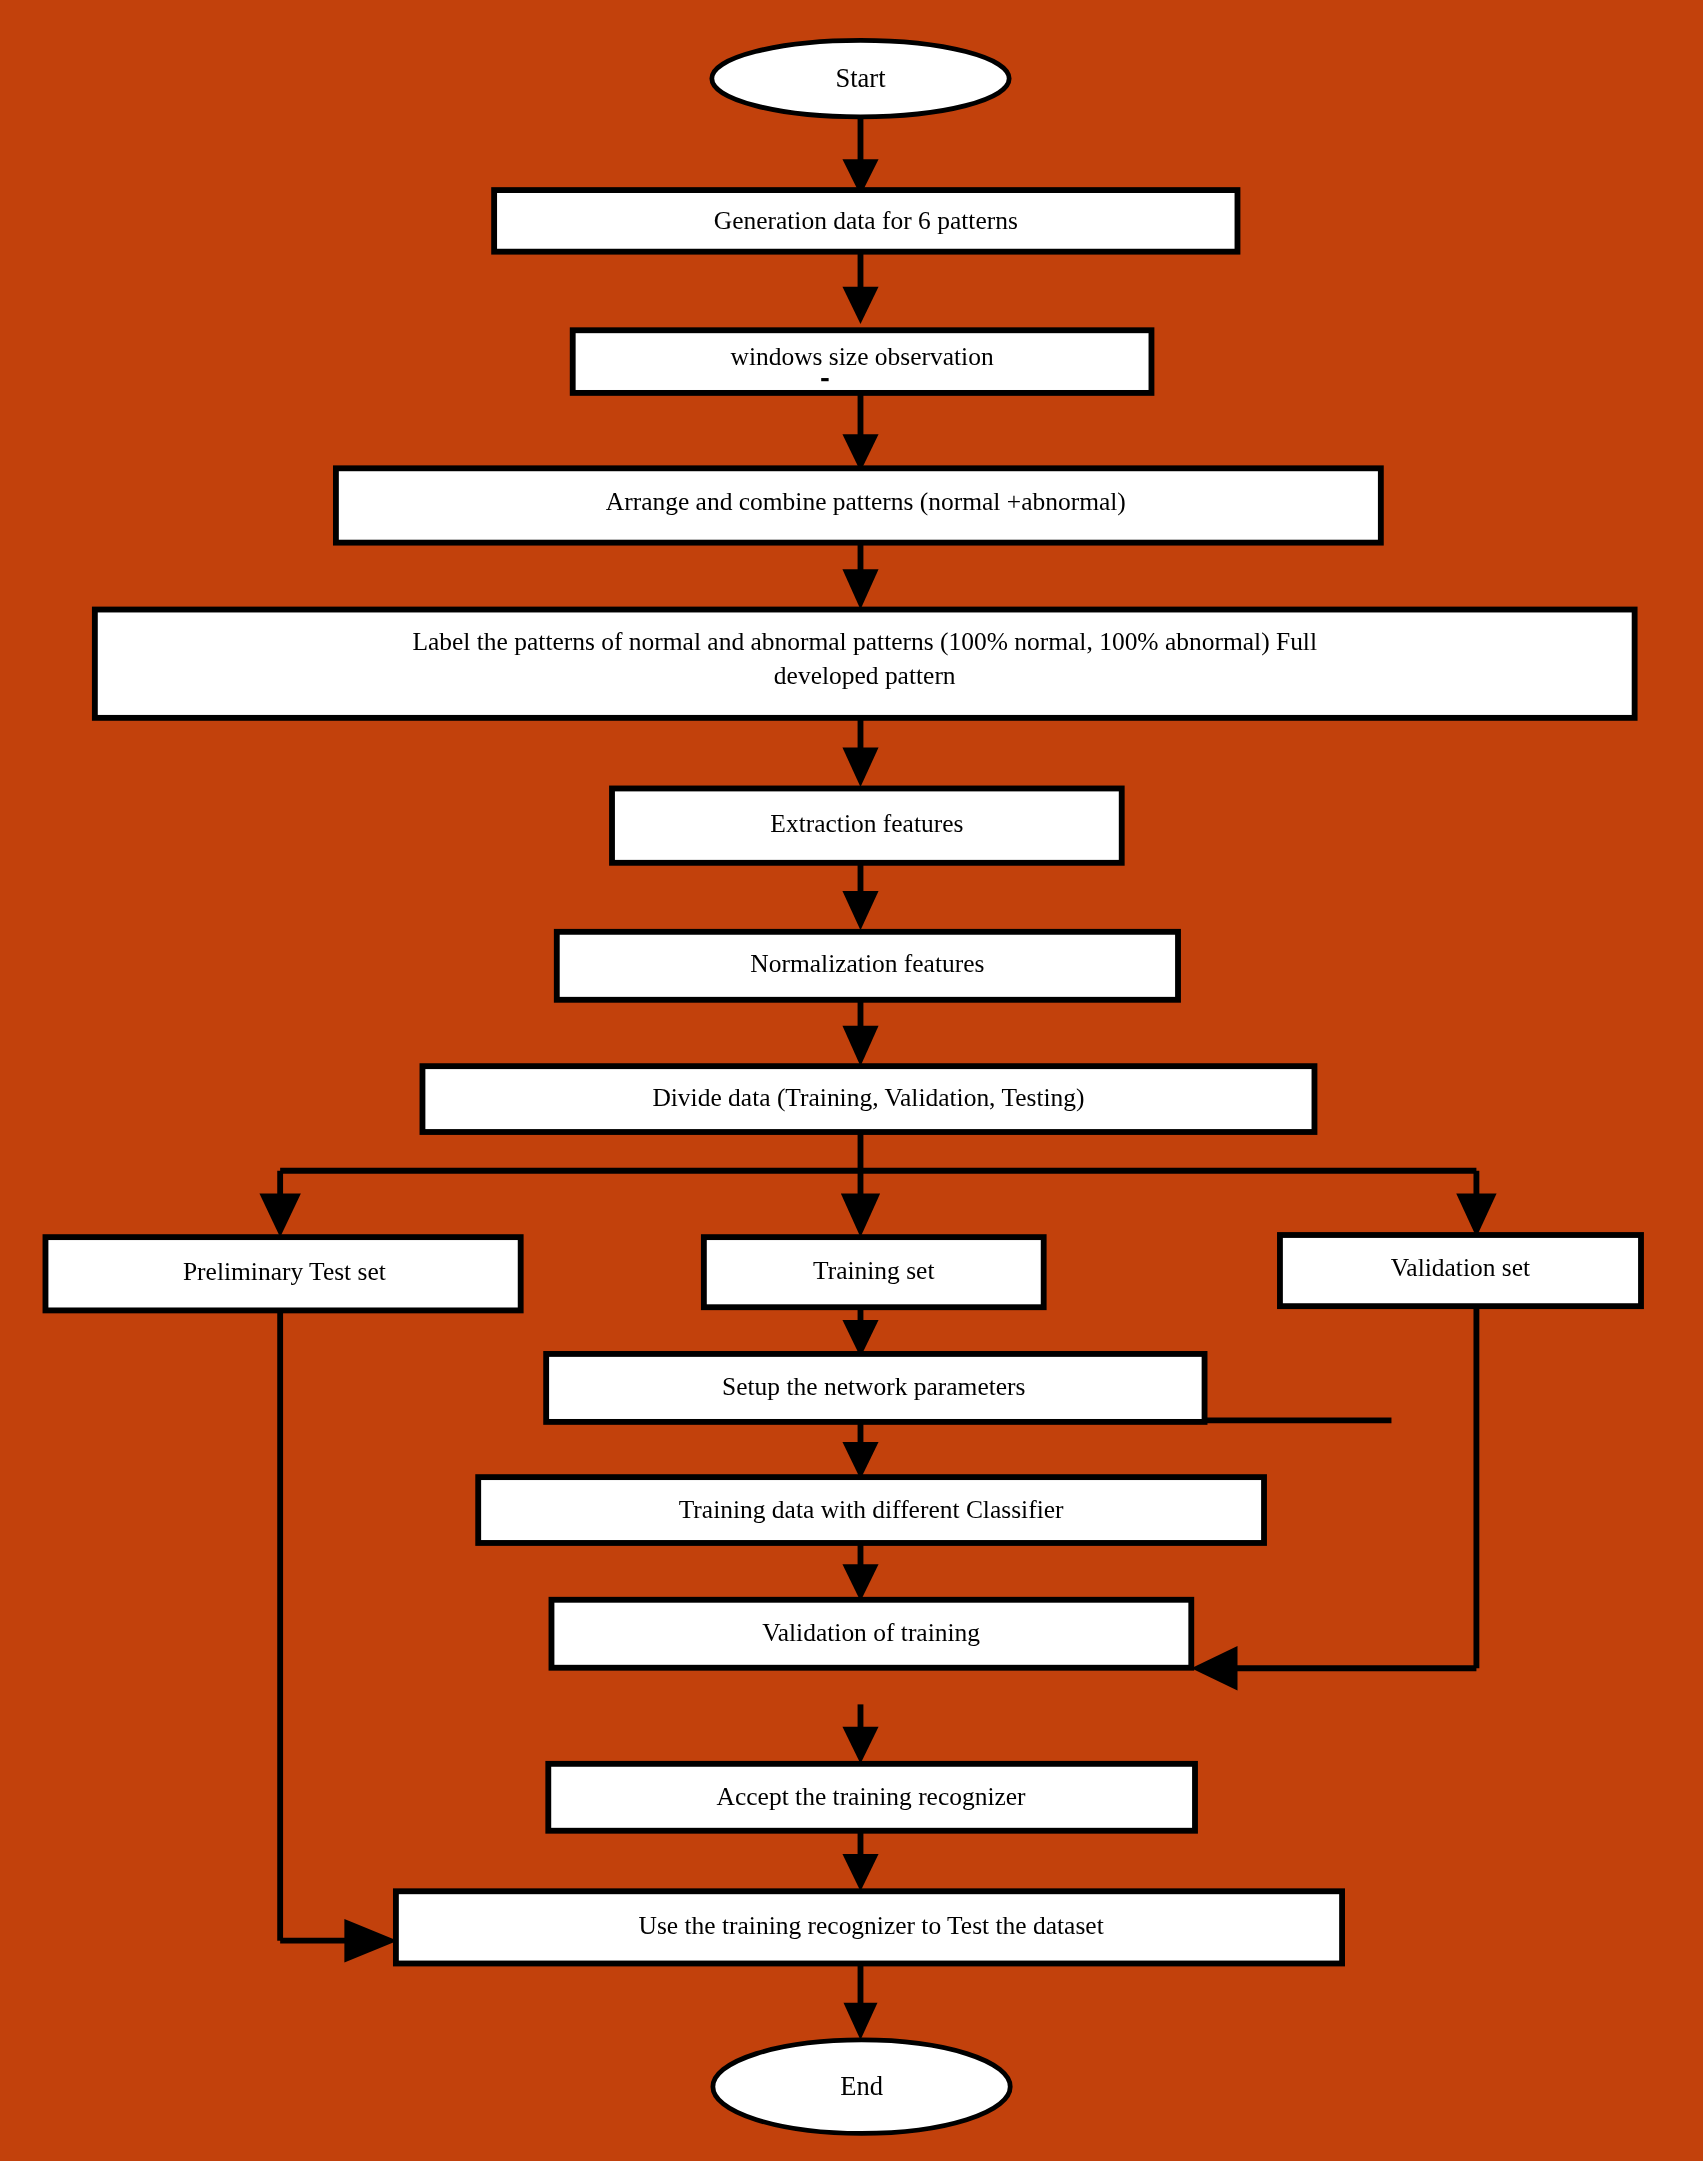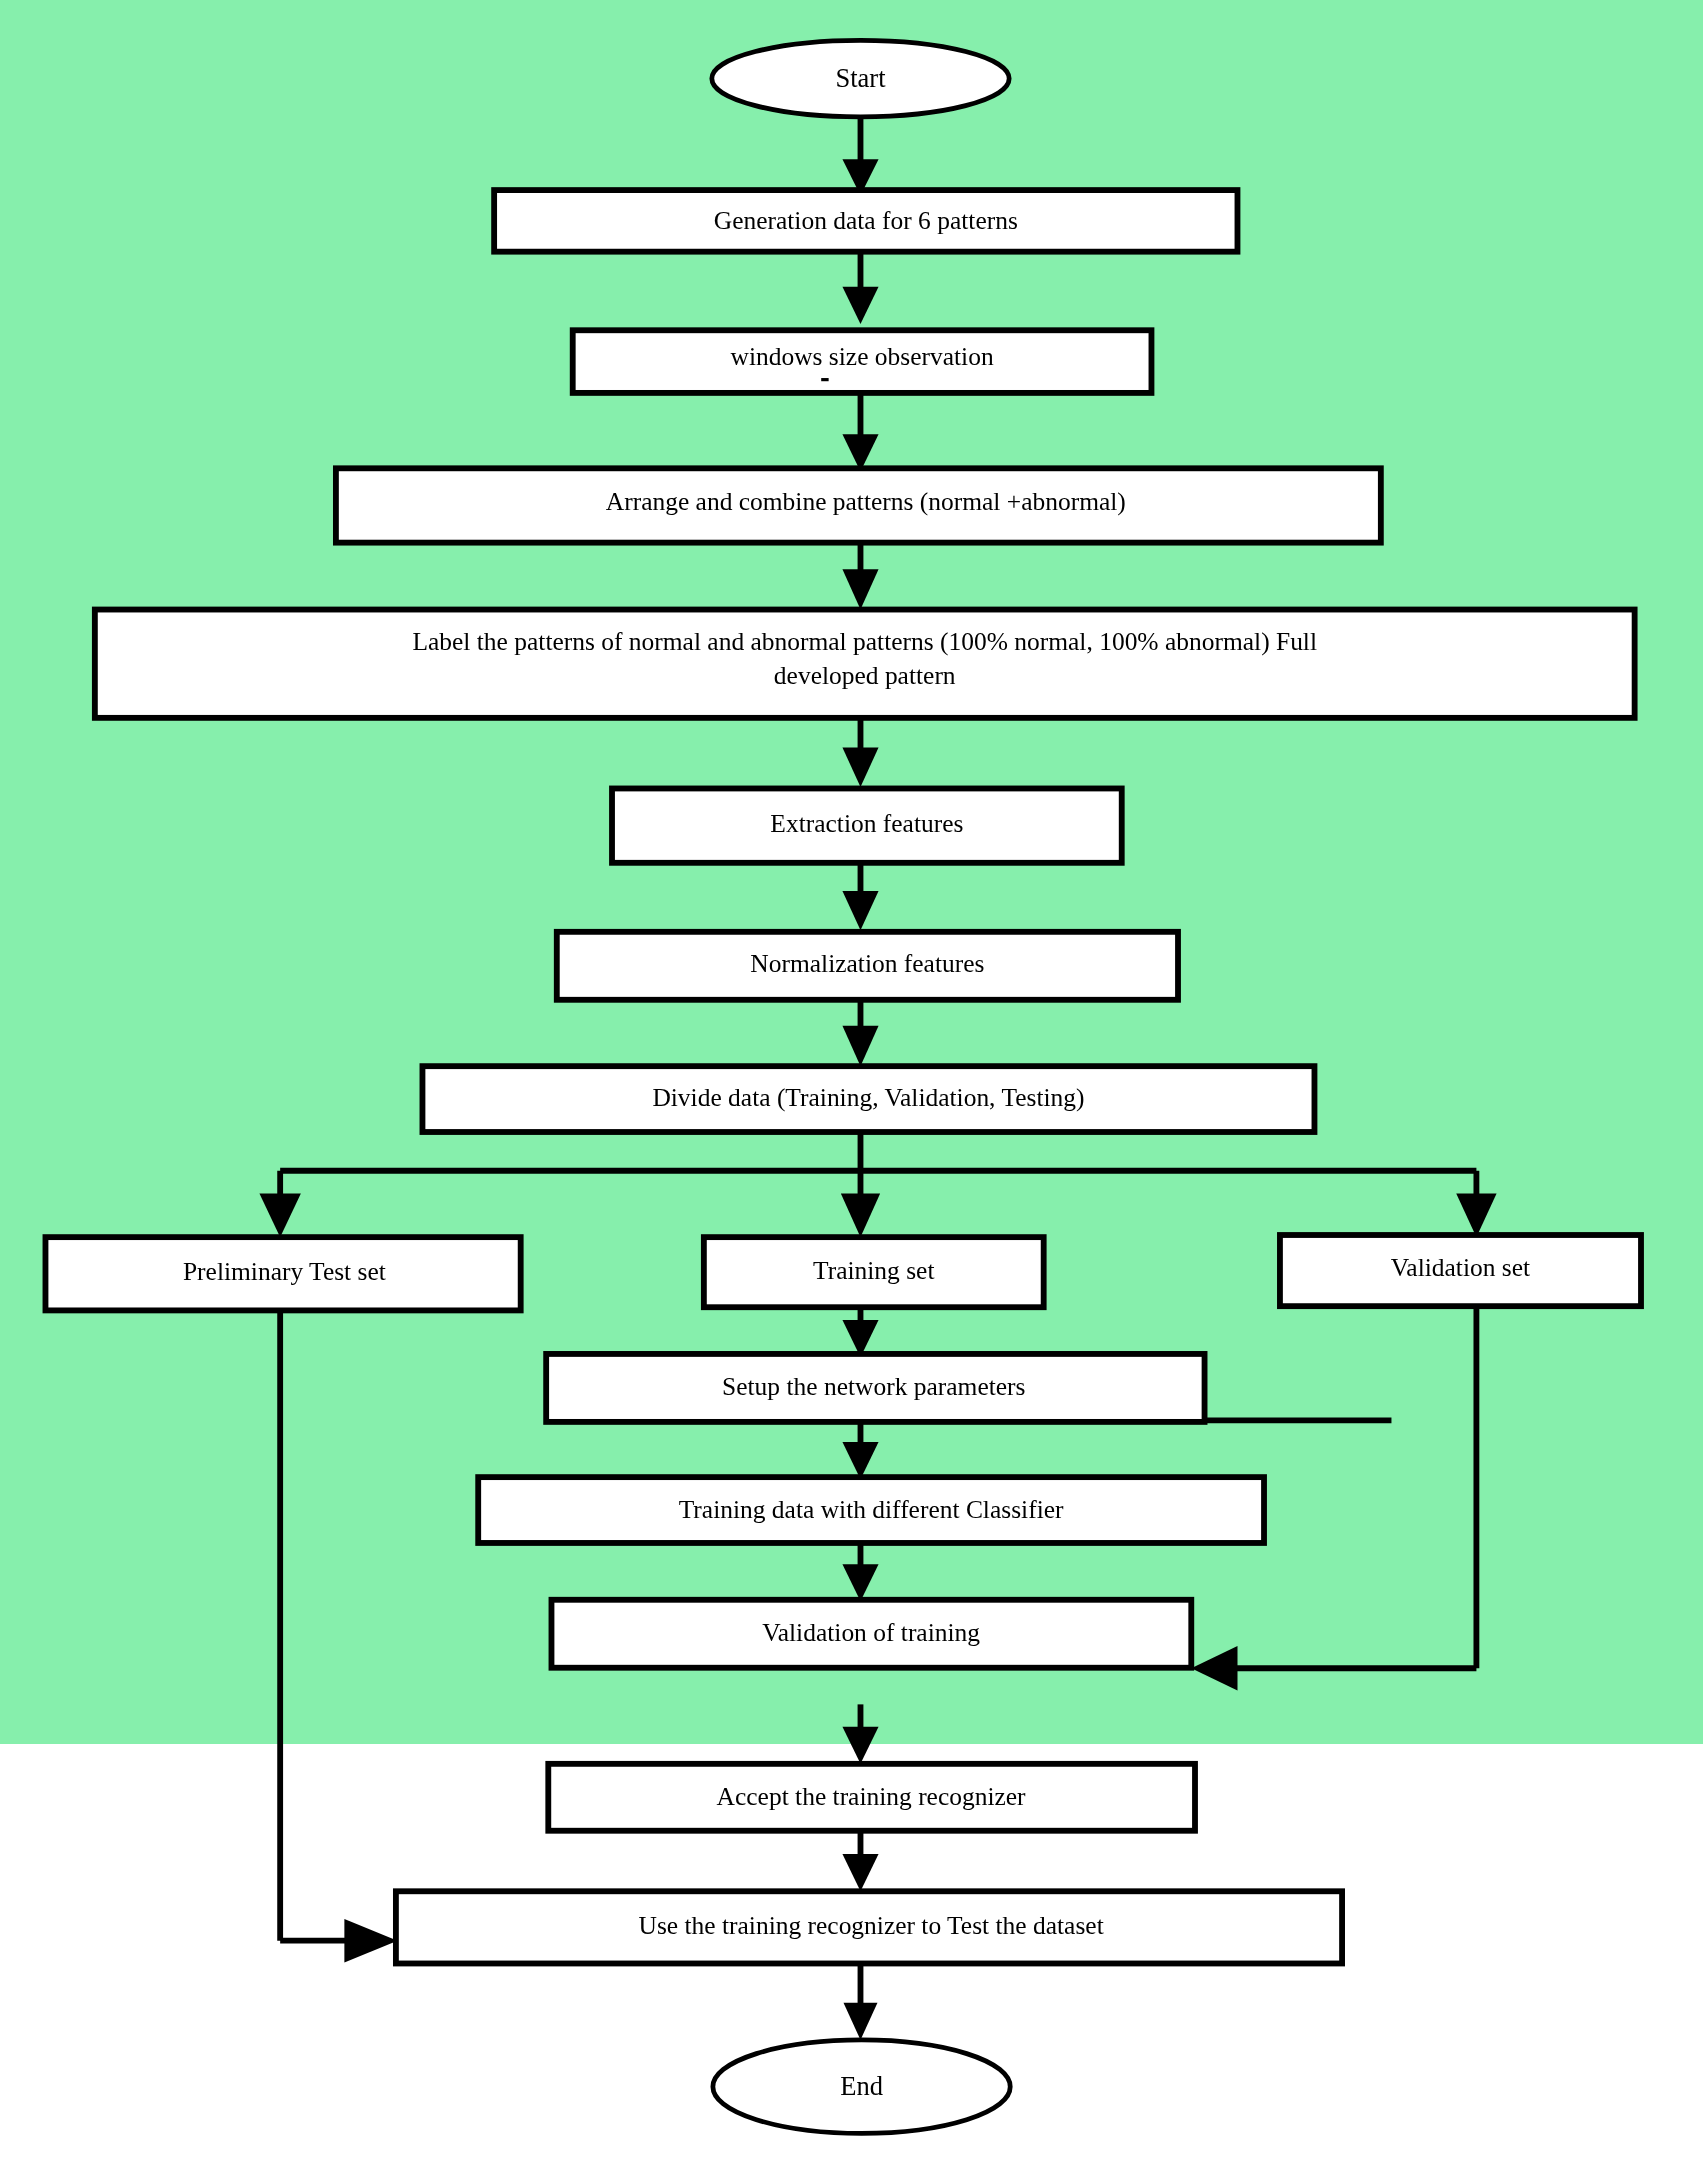--- a/index.html
+++ b/index.html
@@ -9,22 +9,22 @@
   }
   body {
     width: 1704px;
     height: 2161px;
     font-family: "Liberation Serif", "DejaVu Serif", serif;
     overflow: hidden;
   }
   #flow-root {
     position: relative;
     width: 1704px;
-    height: 1744px;
-    background: #86efac;
+    height: 2161px;
+    background: #c2410c;
   }
   svg#flow-svg {
     position: absolute;
     top: 0;
     left: 0;
     width: 1704px;
     height: 2161px;
     display: block;
   }
   .node-shape {

